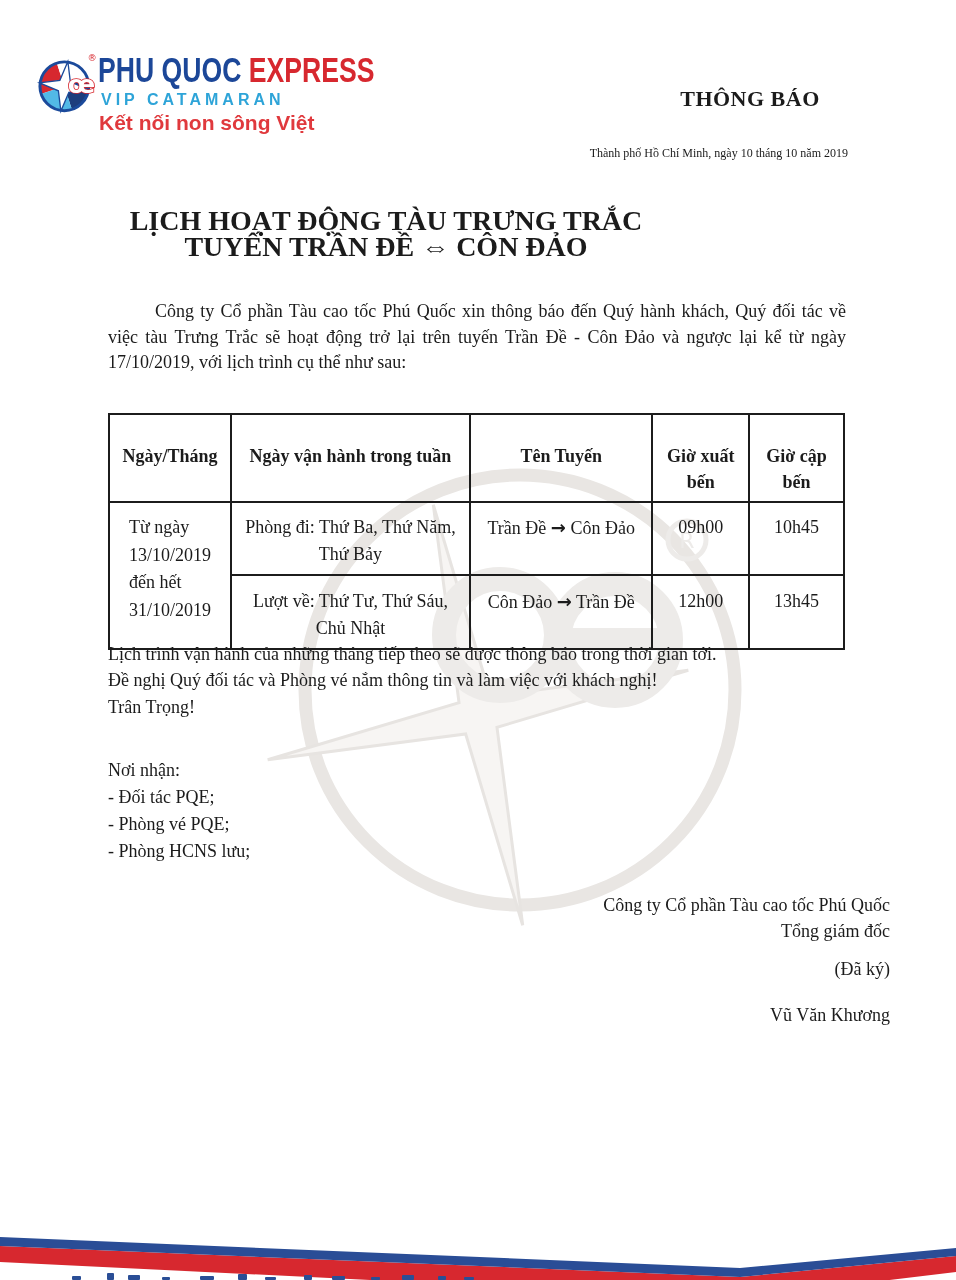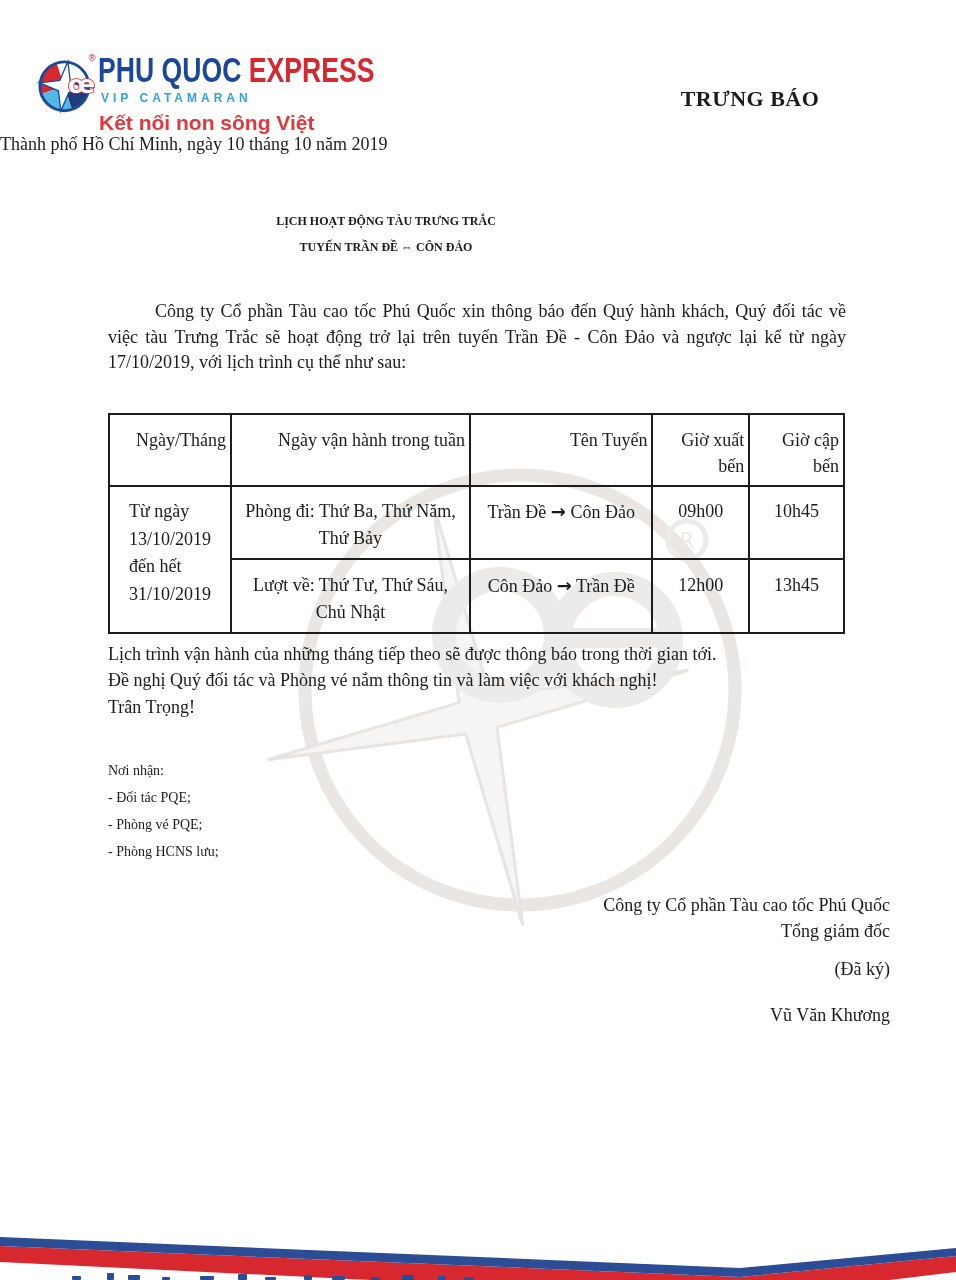--- a/index.html
+++ b/index.html
@@ -23,63 +23,63 @@
     font-family:"Liberation Sans", sans-serif;
     font-weight:bold;font-size:35px;line-height:1;
     transform:scaleX(0.76);transform-origin:0 0;
     white-space:nowrap;letter-spacing:0;
   }
   .brand .b1{color:#1c4798;}
   .brand .b2{color:#d7282f;}
   .vip{
     left:101px;top:91px;
     font-family:"Liberation Sans", sans-serif;
-    font-weight:bold;font-size:12px;letter-spacing:4px;
+    font-weight:bold;font-size:16px;letter-spacing:4px;
     color:#2ea4d8;white-space:nowrap;
   }
   .tagline{
     left:99px;top:103px;
     font-family:"Liberation Sans", sans-serif;
     font-weight:bold;font-size:21px;color:#e0393d;white-space:nowrap;margin-top:8px;
   }
 
   
   .doc-type{
     left:590px;top:86px;width:320px;
     text-align:center;font-weight:bold;font-size:22px;letter-spacing:.5px;
   }
   .dateline{
-    left:0;top:134px;width:848px;
-    text-align:left;font-size:18px;
+    left:0;top:146px;width:848px;
+    text-align:right;font-size:12px;
   }
 
   
   .doc-title{left:0;top:208px;width:772px;text-align:center;
-    font-weight:bold;font-size:12px;line-height:26px;}
+    font-weight:bold;font-size:28px;line-height:26px;}
 
   
   .intro{
     left:108px;top:299px;width:738px;
     font-size:18px;line-height:25.5px;text-align:justify;text-indent:47px;
   }
 
   
   .sched{left:108px;top:413px;z-index:1;}
   table.t{border-collapse:collapse;width:737px;font-size:18px;background:transparent;}
   table.t td{border:2px solid #1c1c1c;vertical-align:top;text-align:center;
     padding:8px 4px 6px;line-height:27px;}
-  table.t .hd{font-weight:normal;height:48px;line-height:26px;padding-top:12px;text-align:right;}
+  table.t .hd{font-weight:bold;height:48px;line-height:26px;padding-top:28px;}
   table.t .period{text-align:left;padding-left:19px;line-height:27.5px;}
   table.t .r1{height:44px;padding-top:11px;}
   table.t .r2{height:46px;padding-top:12px;}
   .arrow{font-family:"DejaVu Sans", sans-serif;font-weight:bold;}
 
   
   .para2{left:108px;top:641px;width:745px;font-size:18px;line-height:26.3px;}
-  .recipients{left:108px;top:757px;width:400px;font-size:14px;line-height:27px;}
+  .recipients{left:108px;top:757px;width:400px;font-size:18px;line-height:27px;}
 
   
   .sig{width:360px;left:530px;text-align:right;font-size:18px;line-height:26px;font-family:Liberation Serif, serif;}
   .sig-company{top:892px;}
   .sig-signed{top:956px;}
   .sig-name{top:1002px;}
 
   
   .footer-wave{left:0;top:1225px;z-index:3;}
   .stubs{left:72px;bottom:0;height:8px;width:520px;z-index:4;
@@ -133,21 +133,21 @@
     <text x="88" y="26" text-anchor="middle" font-family="DejaVu Sans, sans-serif" font-size="14" fill="#d7282f">®</text>
   </svg>
 
   <div class="abs brand">
     <span class="b1">PHU QUOC</span>
     <span class="b2">EXPRESS</span>
   </div>
   <div class="abs vip">VIP CATAMARAN</div>
   <div class="abs tagline">Kết nối non sông Việt</div>
 
-  <div class="abs doc-type">TRƯNG BÁO</div>
+  <div class="abs doc-type">THÔNG BÁO</div>
   <div class="abs dateline">Thành phố Hồ Chí Minh, ngày 10 tháng 10 năm 2019</div>
 
   <div class="abs doc-title">
     <div>LỊCH HOẠT ĐỘNG TÀU TRƯNG TRẮC</div>
     <div>TUYẾN TRẦN ĐỀ ⇔ CÔN ĐẢO</div>
   </div>
 
   <div class="abs intro">Công ty Cổ phần Tàu cao tốc Phú Quốc xin thông báo đến Quý hành khách, Quý đối tác về việc tàu Trưng Trắc sẽ hoạt động trở lại trên tuyến Trần Đề - Côn Đảo và ngược lại kể từ ngày 17/10/2019, với lịch trình cụ thể như sau:</div>
 
   <div class="abs sched">

